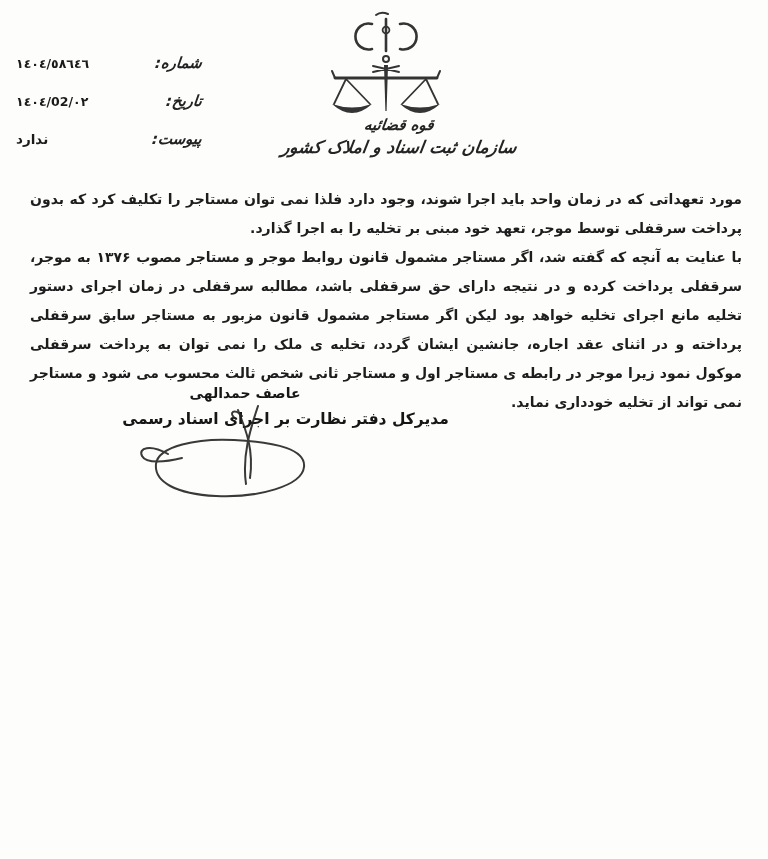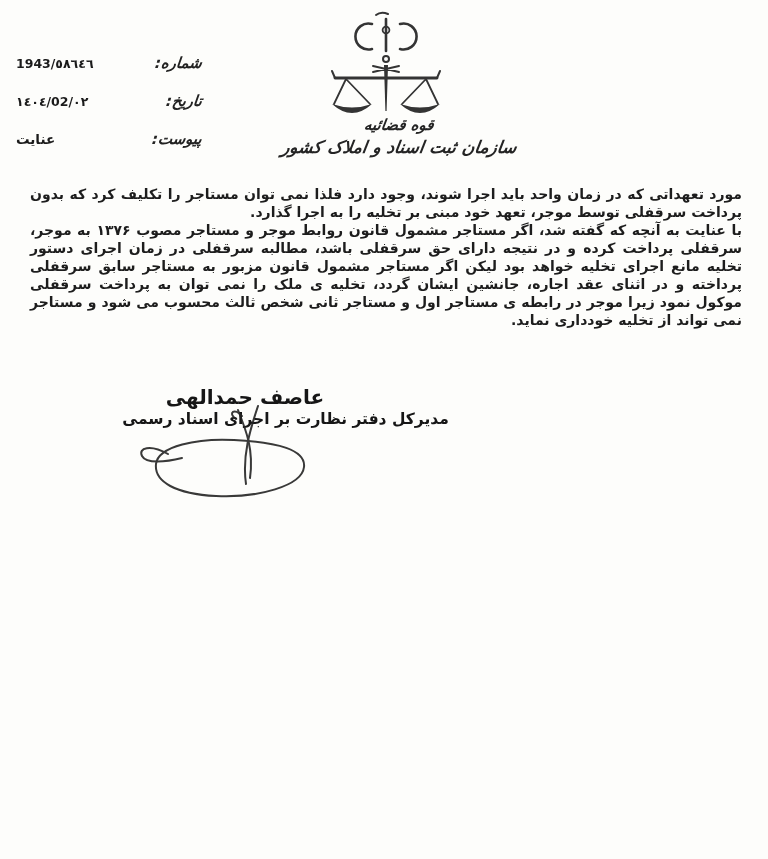--- a/index.html
+++ b/index.html
@@ -36,56 +36,56 @@
     transform:skewX(-8deg); margin-bottom:3px;
   }
   .organization-title{
     font-style:italic; font-weight:700; font-size:17px; color:#242424;
     transform:skewX(-8deg); white-space:nowrap;
   }
   
   .body-text{
     position:absolute; left:30px; top:185px; width:712px;
     direction:rtl; text-align:justify;
-    font-size:14px; font-weight:700; line-height:18px; color:#1d1d1d;
+    font-size:14px; font-weight:700; line-height:29px; color:#1d1d1d;
   }
   .body-text p{ margin:0; }
   
   .sig-name{
     position:absolute; left:115px; top:385px; width:260px;
     text-align:center; direction:rtl;
-    font-size:20px; font-weight:700; color:#161616;
+    font-size:14px; font-weight:700; color:#161616;
   }
   .sig-title{
     position:absolute; left:113px; top:410px; width:345px;
     text-align:center; direction:rtl; white-space:nowrap;
     font-size:15.5px; font-weight:700; color:#161616;
   }
   .sig-scribble{
     position:absolute; left:138px; top:404px; width:180px; height:100px;
     pointer-events:none;
   }
 </style>
 </head>
 <body>
 
 <div class="page">
 
   <div class="meta" lang="fa">
     <div class="meta-row">
       <span class="meta-label">شماره:</span>
-      <span class="meta-value">1943/٥٨٦٤٦</span>
+      <span class="meta-value">١٤٠٤/٥٨٦٤٦</span>
     </div>
     <div class="meta-row">
       <span class="meta-label">تاریخ:</span>
       <span class="meta-value">١٤٠٤/02/٠٢</span>
     </div>
     <div class="meta-row">
       <span class="meta-label">پیوست:</span>
-      <span class="meta-value" style="font-size:13.5px;letter-spacing:0;font-weight:700;direction:rtl">عنایت</span>
+      <span class="meta-value" style="font-size:13.5px;letter-spacing:0;font-weight:700;direction:rtl">ندارد</span>
     </div>
   </div>
 
   <div class="emblem-wrap">
     <svg width="112" height="112" viewBox="0 0 112 112" aria-hidden="true">
       <g stroke="#343434" fill="none" stroke-linecap="round">
 
         <path d="M46,7 Q51,3 58,6" stroke-width="2"></path>
 
         <path d="M42,16 A13,13 0 1 0 42,41" stroke-width="2.6"></path>

